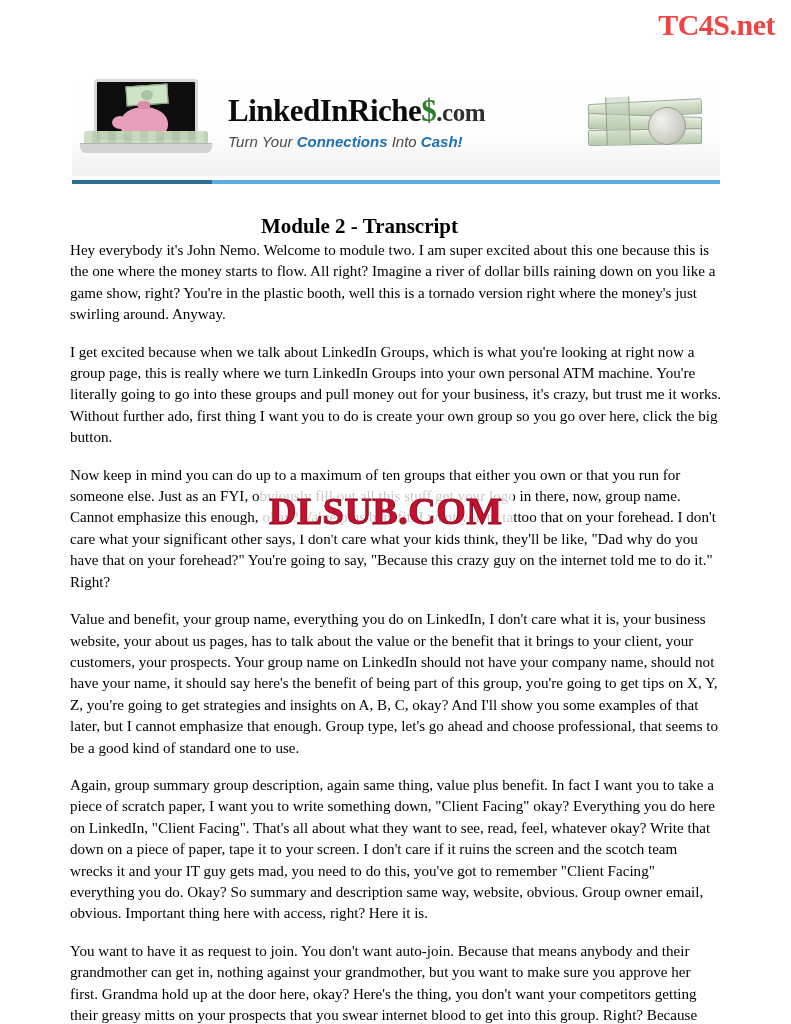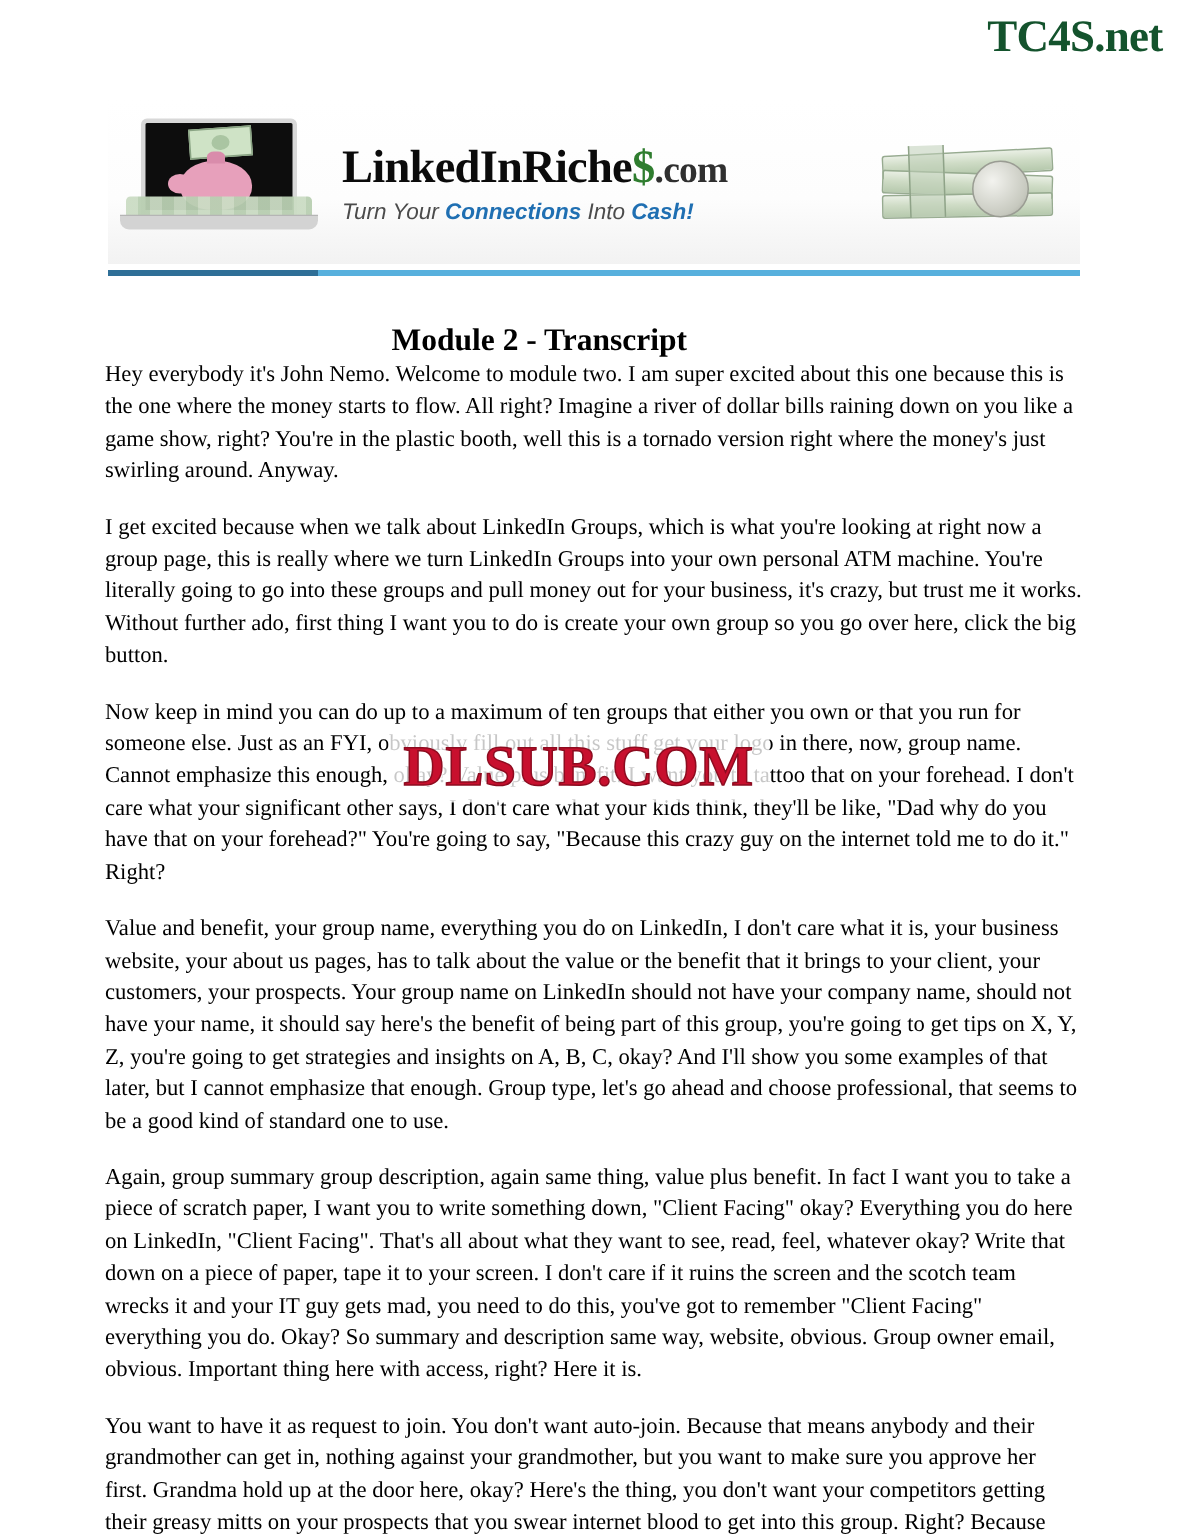--- a/index.html
+++ b/index.html
@@ -23,21 +23,21 @@
   }
 
   
   .top-watermark {
     position: absolute;
     top: 8px;
     right: 16px;
     font-family: "Liberation Serif", serif;
     font-weight: bold;
     font-size: 30px;
-    color: #14532d;
+    color: #ef4444;
     letter-spacing: -0.5px;
     text-shadow: 1px 1px 0 rgba(255,255,255,0.8);
   }
 
   
   .banner {
     position: absolute;
     top: 66px;
     left: 72px;
     width: 648px;

